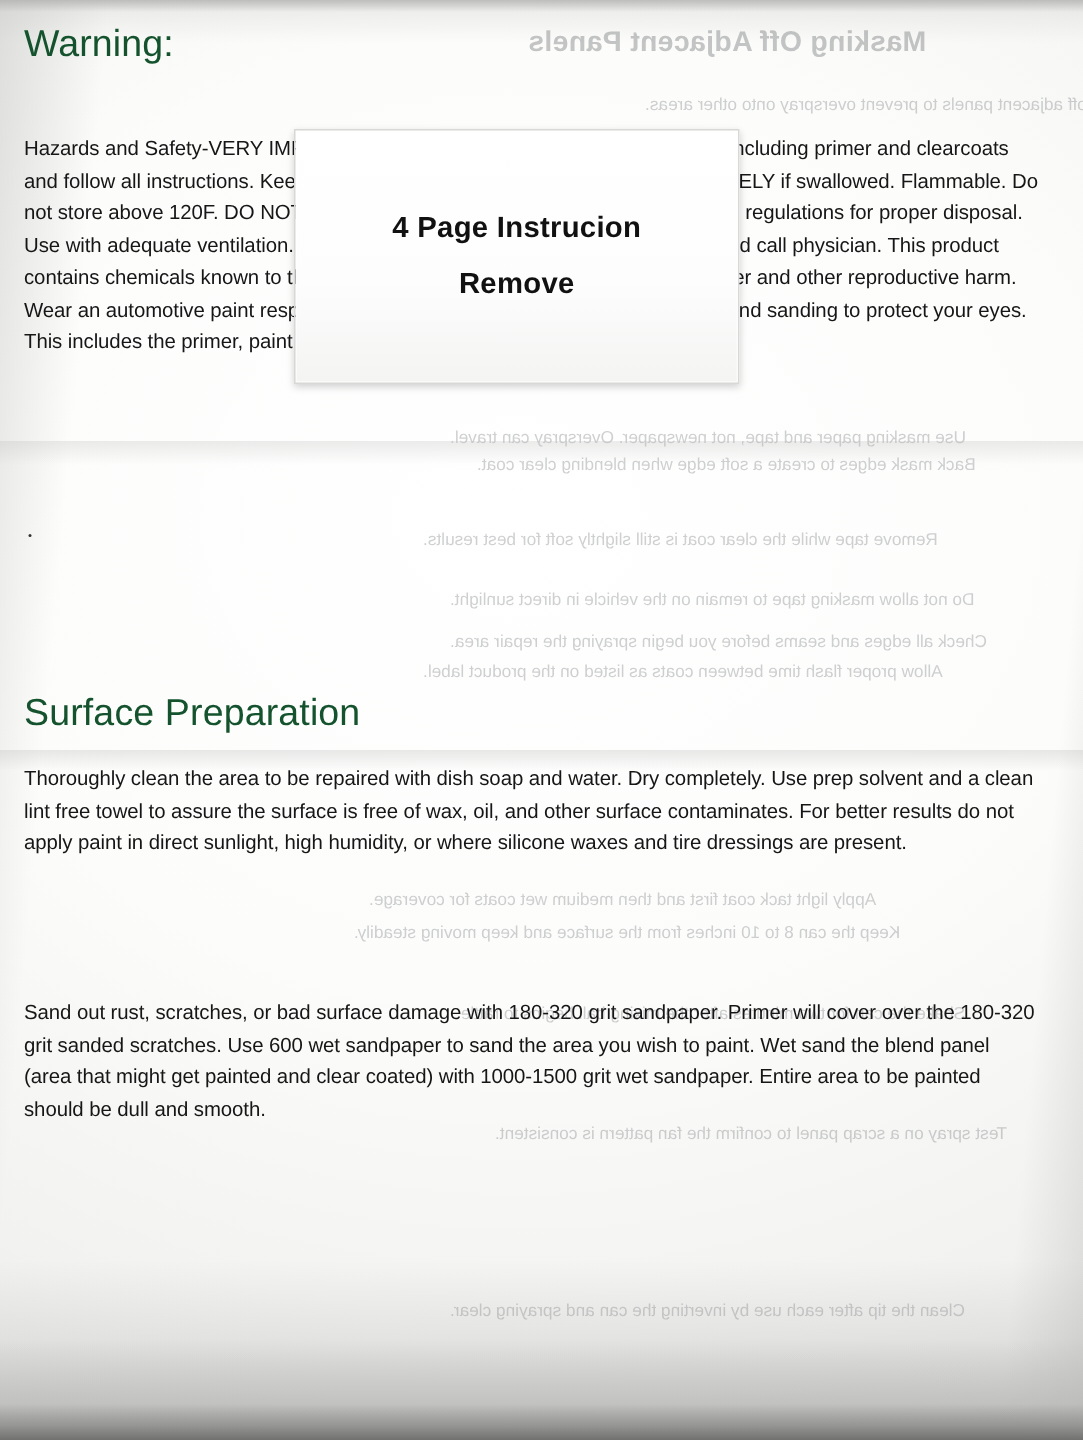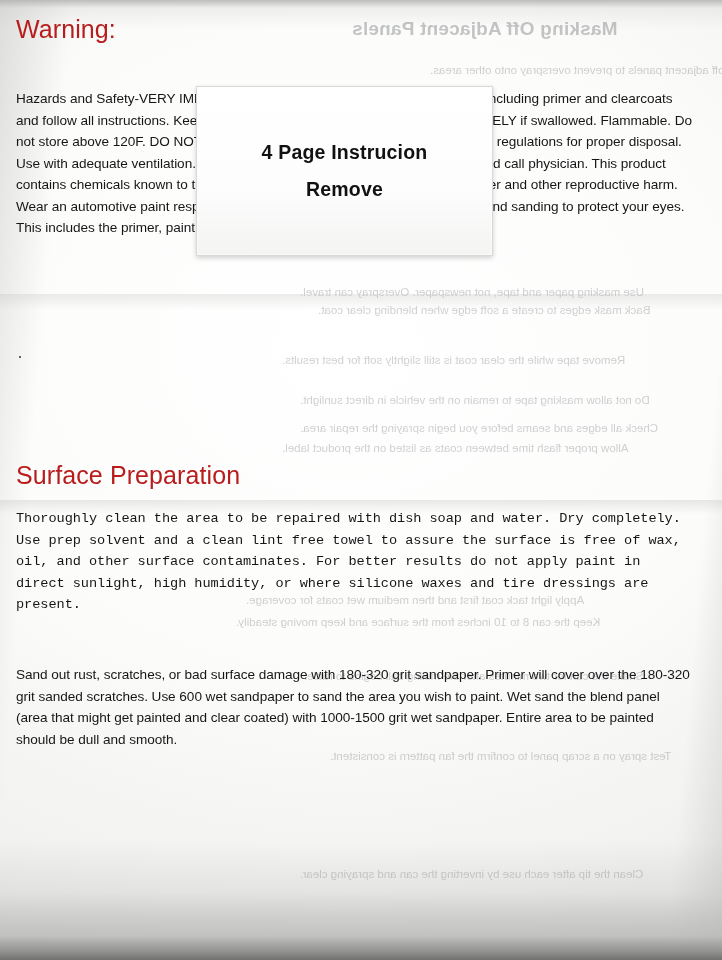--- a/index.html
+++ b/index.html
@@ -69,21 +69,21 @@
     position: absolute;
     inset: 0;
   }
 
   h1.section {
     position: absolute;
     margin: 0;
     font-weight: 400;
     font-size: 25px;
     line-height: 30px;
-    color: #b91c1c;
+    color: #14532d;
     letter-spacing: .1px;
   }
 
   p.body {
     position: absolute;
     margin: 0;
     font-size: 13.6px;
     line-height: 21.5px;
     color: #161616;
     letter-spacing: -0.05px;
@@ -154,21 +154,21 @@
   <div class="band" style="top:840px; height:120px; background:linear-gradient(180deg, rgba(196,196,194,0), rgba(168,168,166,0.45));"></div>
 
   <div class="content">
 
     <h1 class="section" style="left:16px; top:14px; width:400px;">Warning:</h1>
     <p class="body" style="left:16px; top:88px; width:676px;">Hazards and Safety-VERY IMPORTANT. Read all labels on the touch-up paint including primer and clearcoats and follow all instructions. Keep away from children. Call a physician IMMEDIATELY if swallowed. Flammable. Do not store above 120F. DO NOT STORE IN CAR and avoid freezing. Follow local regulations for proper disposal. Use with adequate ventilation. If you feel dizzy, stop product use immediately and call physician. This product contains chemicals known to the State of California to cause birth defects, cancer and other reproductive harm. Wear an automotive paint respirator and WEAR safety goggles when applying and sanding to protect your eyes. This includes the primer, paint and clearcoat.</p>
 
     <div style="position:absolute; left:19px; top:356px; width:2px; height:2px; background:#333; border-radius:50%;"></div>
 
     <h1 class="section" style="left:16px; top:460px; width:420px;">Surface Preparation</h1>
-    <p class="body" style="left:16px; top:508px; width:676px;font-family:Liberation Mono, monospace;">Thoroughly clean the area to be repaired with dish soap and water.  Dry completely. Use prep solvent and a clean lint free towel to assure the surface is free of wax, oil, and other surface contaminates. For better results do not apply paint in direct sunlight, high humidity, or where silicone waxes and tire dressings are present.</p>
+    <p class="body" style="left:16px; top:508px; width:676px;">Thoroughly clean the area to be repaired with dish soap and water.  Dry completely. Use prep solvent and a clean lint free towel to assure the surface is free of wax, oil, and other surface contaminates. For better results do not apply paint in direct sunlight, high humidity, or where silicone waxes and tire dressings are present.</p>
 
     <p class="body" style="left:16px; top:664px; width:676px;">Sand out rust, scratches, or bad surface damage with 180-320 grit sandpaper. Primer will cover over the 180-320 grit sanded scratches. Use 600 wet sandpaper to sand the area you wish to paint. Wet sand the blend panel (area that might get painted and clear coated) with 1000-1500 grit wet sandpaper. Entire area to be painted should be dull and smooth.</p>
 
   </div>
 
   <div id="sticker">
     <div class="line">4 Page Instrucion</div>
     <div class="line">Remove</div>
   </div>
 

